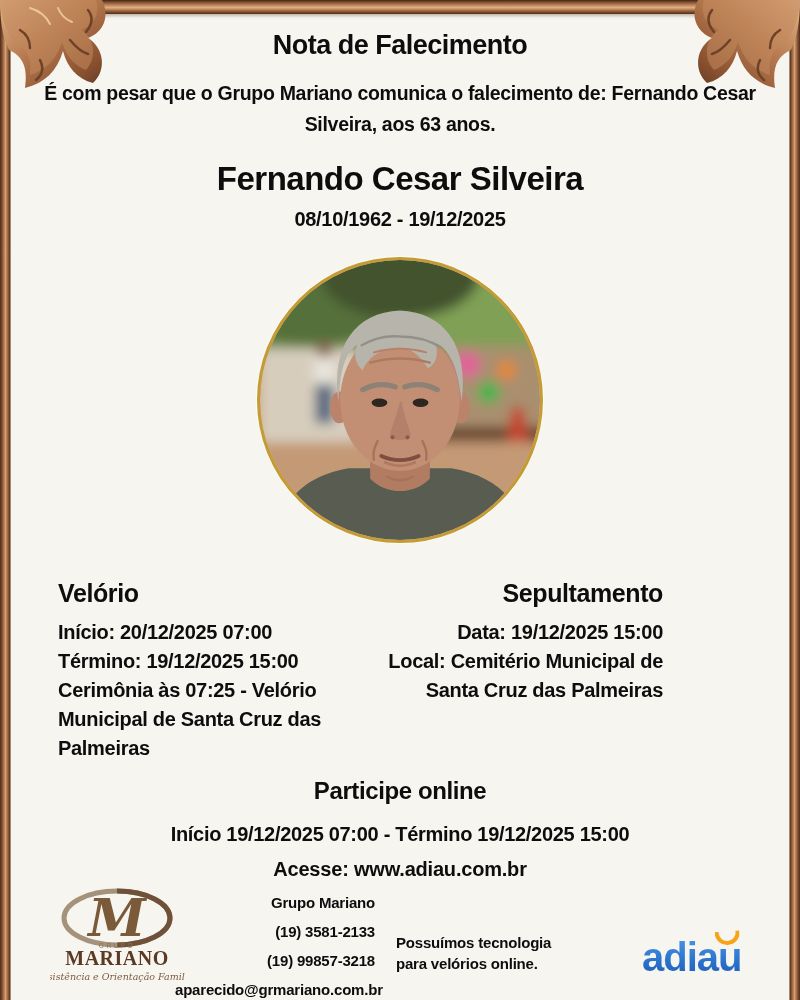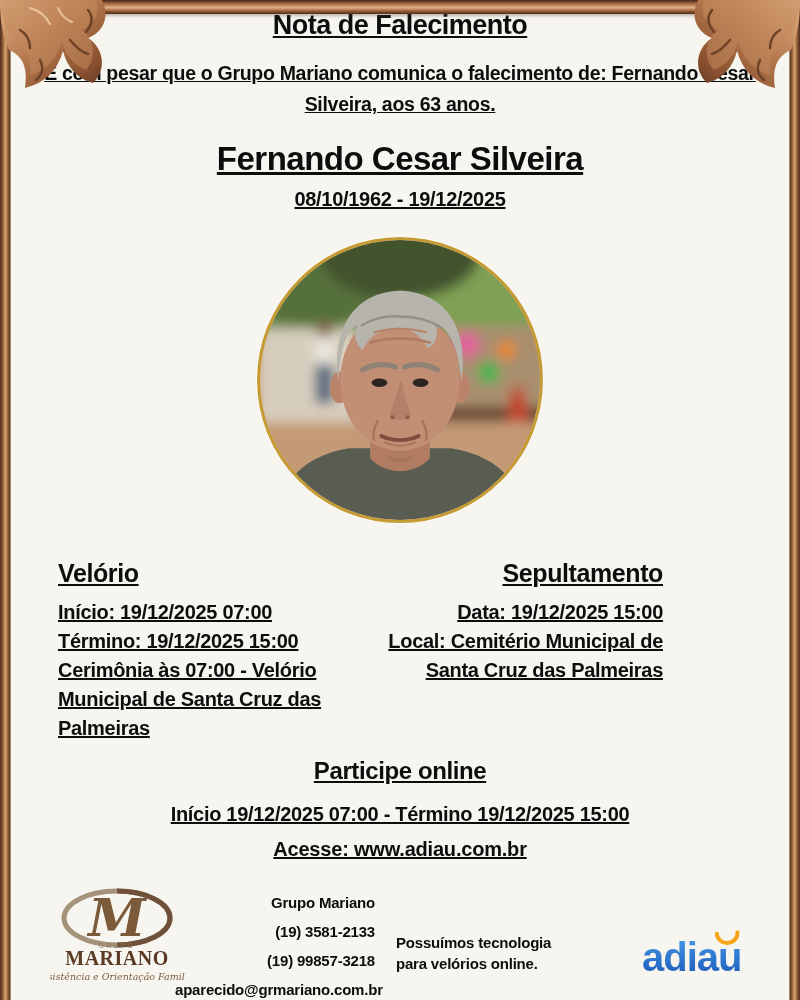--- a/index.html
+++ b/index.html
@@ -16,21 +16,21 @@
   }
   .frame-side{
     position:absolute;top:0;width:11px;height:1000px;z-index:5;
   }
   .frame-left{left:0;background:linear-gradient(90deg,#4a2c1a 0%,#8a5434 22%,#d3a173 50%,#9c6039 72%,#5e3a22 88%,#cdbfae 100%);}
   .frame-right{right:0;background:linear-gradient(270deg,#4a2c1a 0%,#8a5434 22%,#d3a173 50%,#9c6039 72%,#5e3a22 88%,#cdbfae 100%);}
   .corner{position:absolute;top:0;width:112px;height:112px;z-index:6;}
   .corner-tl{left:0;}
   .corner-tr{right:0;transform:scaleX(-1);}
   
-  .content{position:relative;z-index:2;padding-top:10px;text-decoration:underline;}
+  .content{position:relative;z-index:2;padding-top:30px;}
   .title{
     text-align:center;font-size:27px;font-weight:bold;letter-spacing:-.5px;margin:0;
   }
   .announcement{
     max-width:768px;margin:17px auto 0;text-align:center;
     font-size:19.5px;font-weight:bold;line-height:1.6;letter-spacing:-.3px;
   }
   .deceased-name{
     text-align:center;font-size:33px;font-weight:bold;letter-spacing:-.5px;margin:20px 0 0;
   }
@@ -168,23 +168,23 @@
             <path d="M134,217 q16,7 32,0" stroke="#b07860" stroke-width="3" fill="none" stroke-linecap="round"></path>
             <path d="M136,232 q14,8 28,0" stroke="#a5735b" stroke-width="2.5" fill="none" stroke-linecap="round"></path>
           </g>
         </svg>
       </div>
     </div>
 
     <div class="info-row">
       <div class="info-col wake-col">
         <h3>Velório</h3>
-        <div class="info-line">Início: 19/12/2025 07:00</div>
+        <div class="info-line">Início: 20/12/2025 07:00</div>
         <div class="info-line">Término: 19/12/2025 15:00</div>
-        <div class="info-line">Cerimônia às 07:00 - Velório Municipal de Santa Cruz das Palmeiras</div>
+        <div class="info-line">Cerimônia às 07:25 - Velório Municipal de Santa Cruz das Palmeiras</div>
       </div>
       <div class="info-col burial-col">
         <h3>Sepultamento</h3>
         <div class="info-line">Data: 19/12/2025 15:00</div>
         <div class="info-line">Local: Cemitério Municipal de Santa Cruz das Palmeiras</div>
       </div>
     </div>
 
     <div class="online">
       <h3>Participe online</h3>

